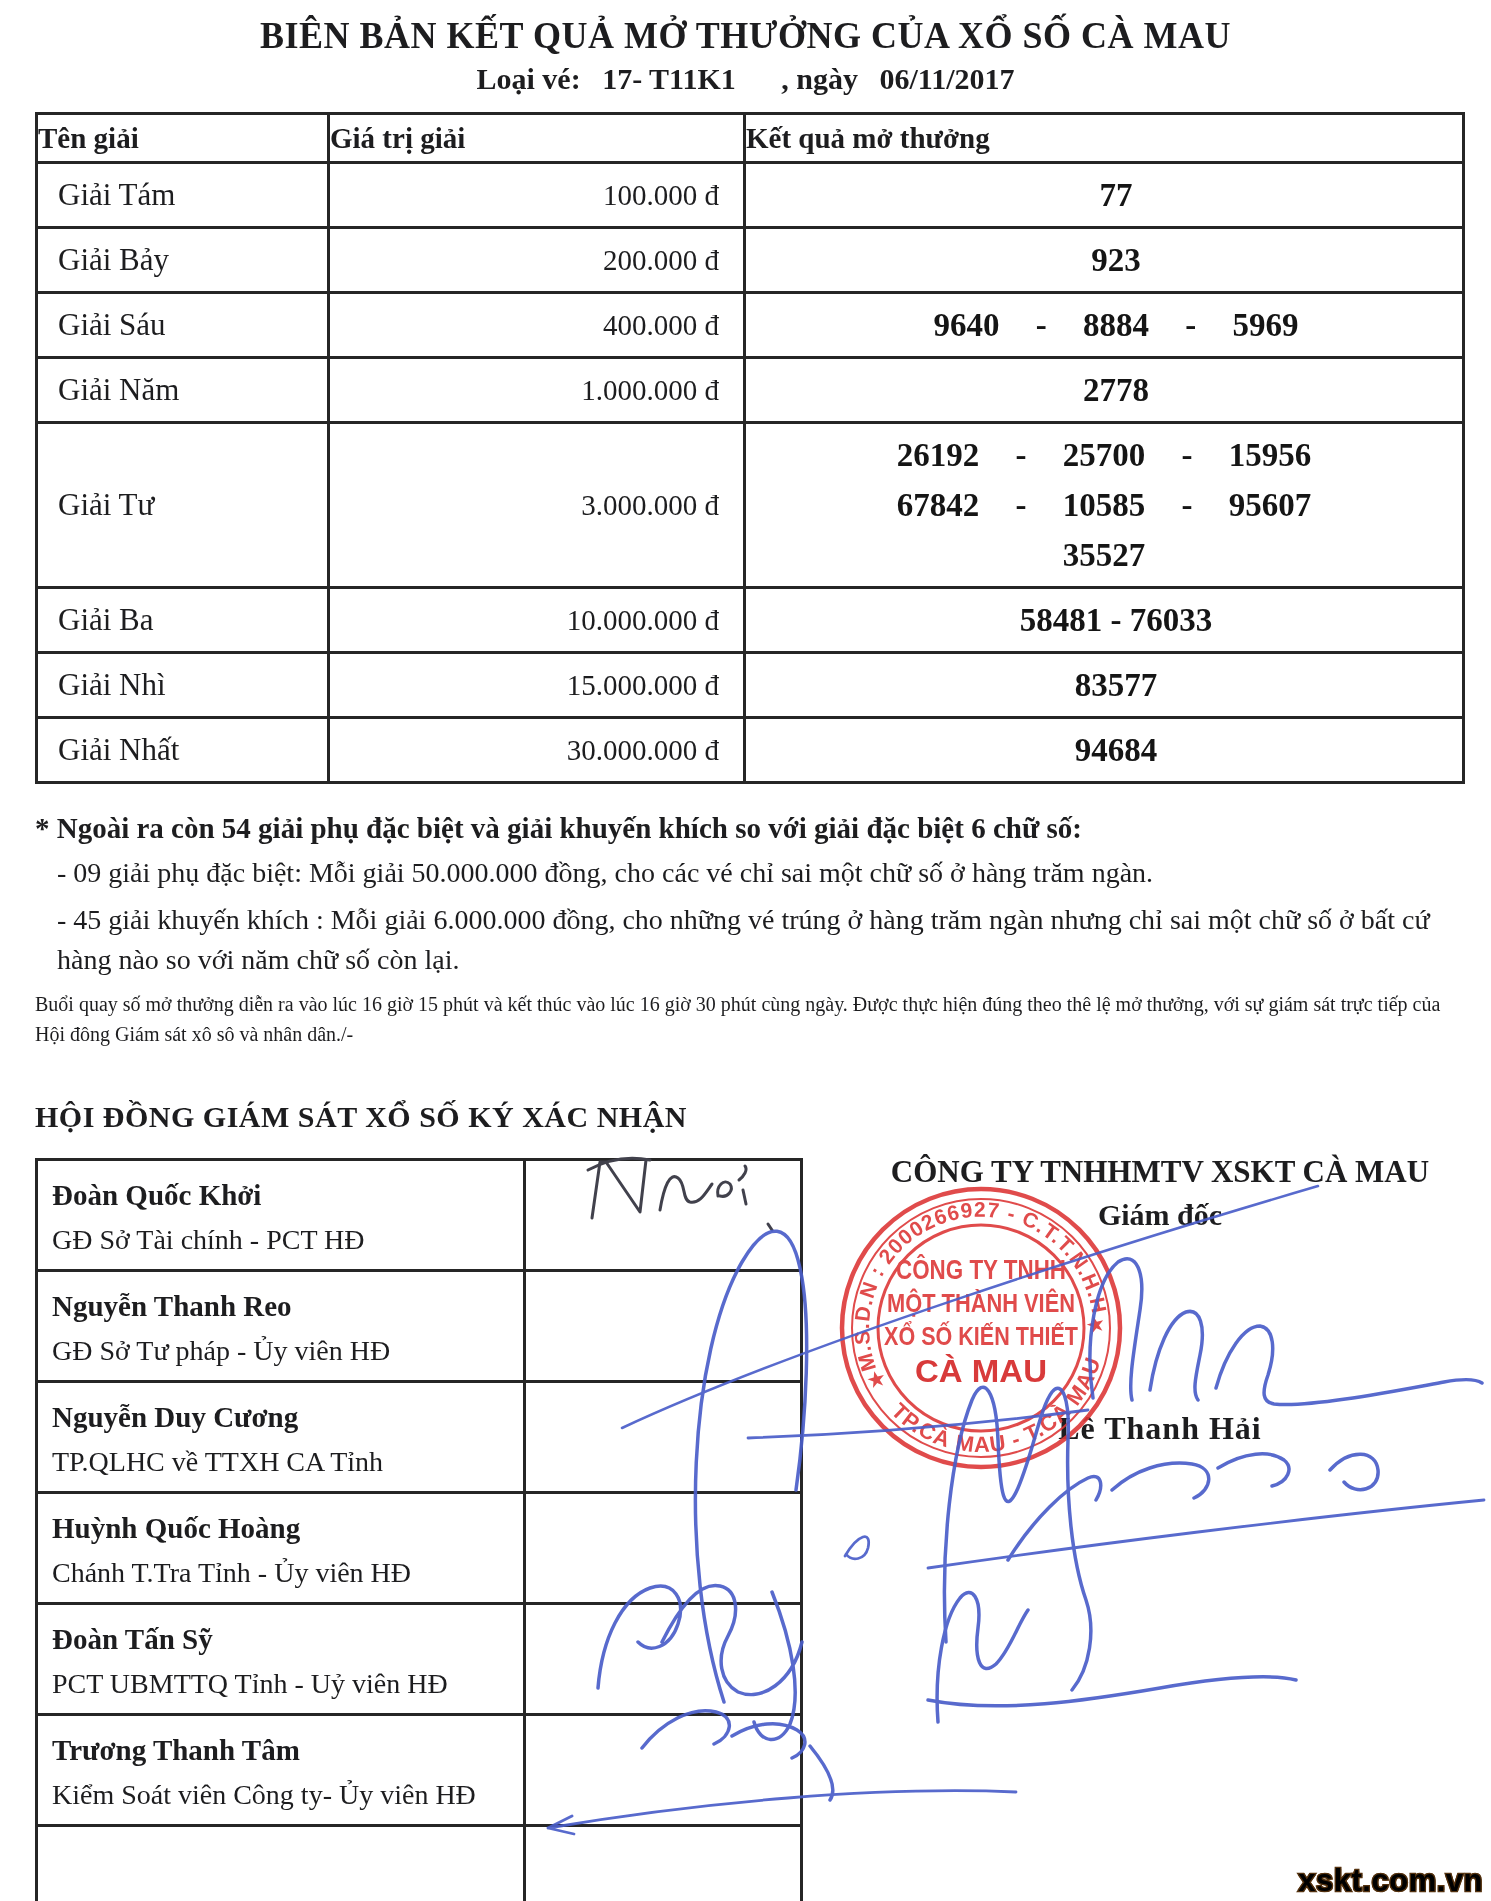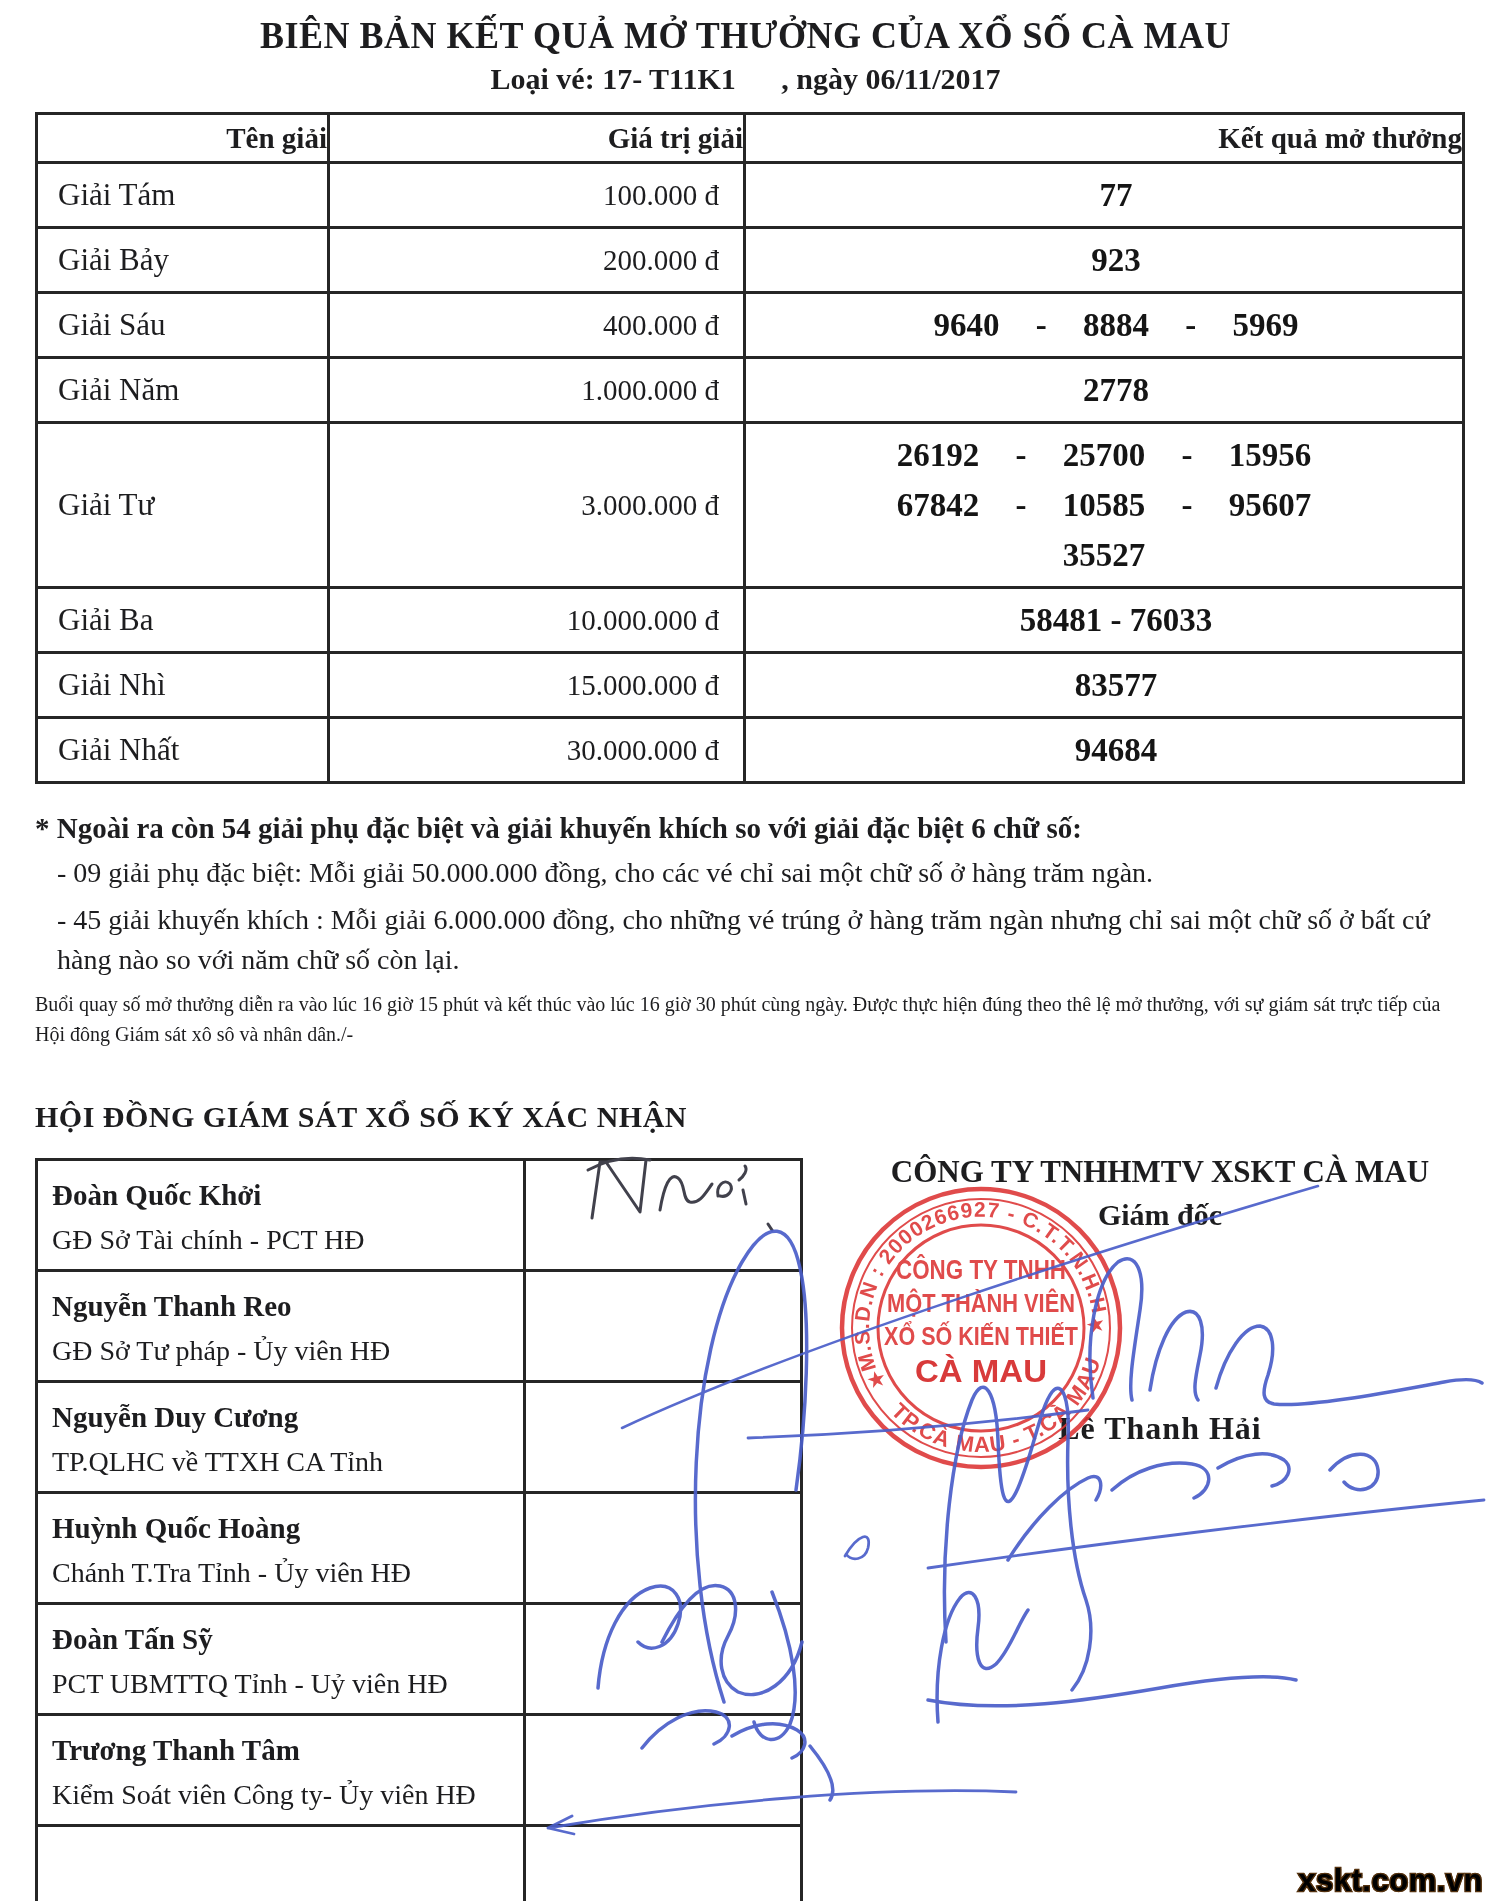--- a/index.html
+++ b/index.html
@@ -11,30 +11,30 @@
   .doc-title {
     position:absolute; top:14px; left:0; width:100%; text-align:center;
     font-size:36px; font-weight:bold; letter-spacing:0.5px; margin:0;
     transform:scaleY(1.08);
   }
   .doc-subtitle {
     position:absolute; top:62px; left:0; width:100%; text-align:center;
     font-size:30px; font-weight:bold;
   }
   .doc-subtitle span { display:inline-block; }
-  .doc-subtitle .gap-s { }
+  .doc-subtitle .gap-s { margin-left:14px; }
   .doc-subtitle .gap-l { margin-left:38px; }
   
   table.results {
     position:absolute; left:35px; top:112px; width:1427px;
     border-collapse:collapse; table-layout:fixed;
   }
   table.results th, table.results td { border:3px solid #262626; }
   table.results th {
-    height:46px; font-size:29px; font-weight:bold; text-align:right; padding:0;
+    height:46px; font-size:29px; font-weight:bold; text-align:left; padding:0;
   }
   col.c-name  { width:292px; }
   col.c-value { width:416px; }
   col.c-result{ width:719px; }
   td.cell-name  { font-size:31px; text-align:left; padding-left:20px; height:60px; }
   td.cell-value { font-size:29px; text-align:right; padding-right:24px; }
   td.cell-result{ text-align:center; font-weight:bold; font-size:33px; color:#151515;padding-left:25px; }
   td.cell-result .rline { line-height:50px; }
   td.cell-result.spread { word-spacing:28px; }
   tr.row-tall td.cell-result { padding:6px 0; }

